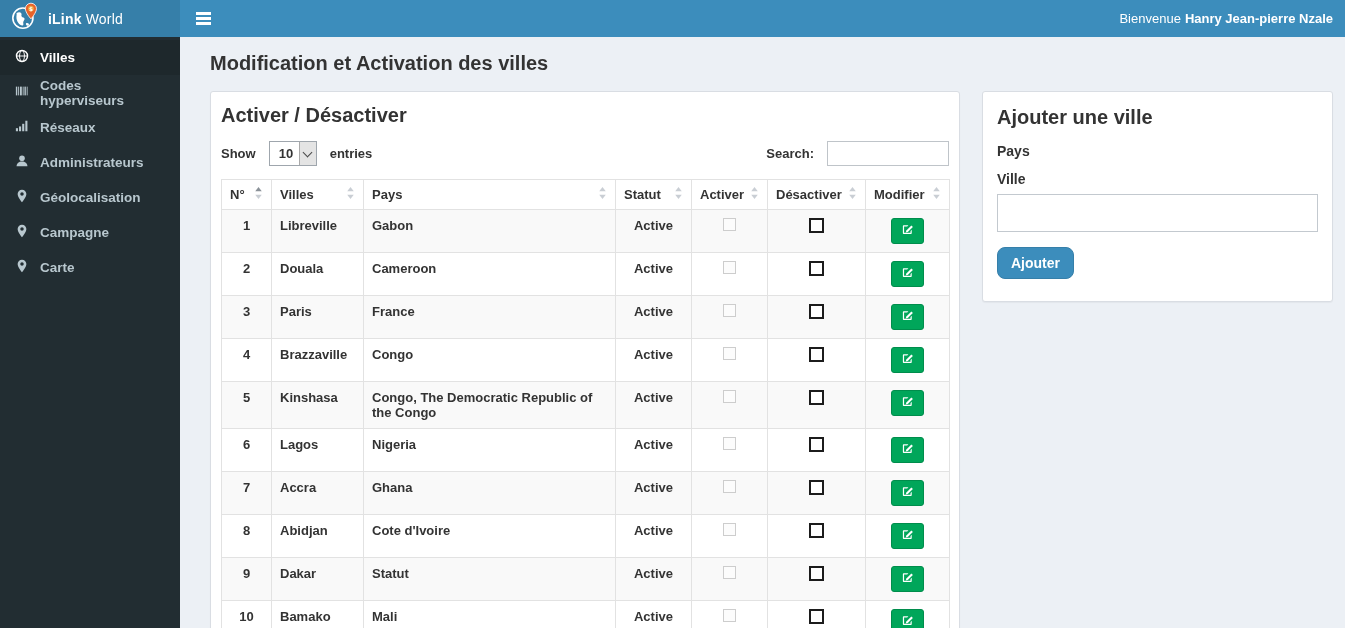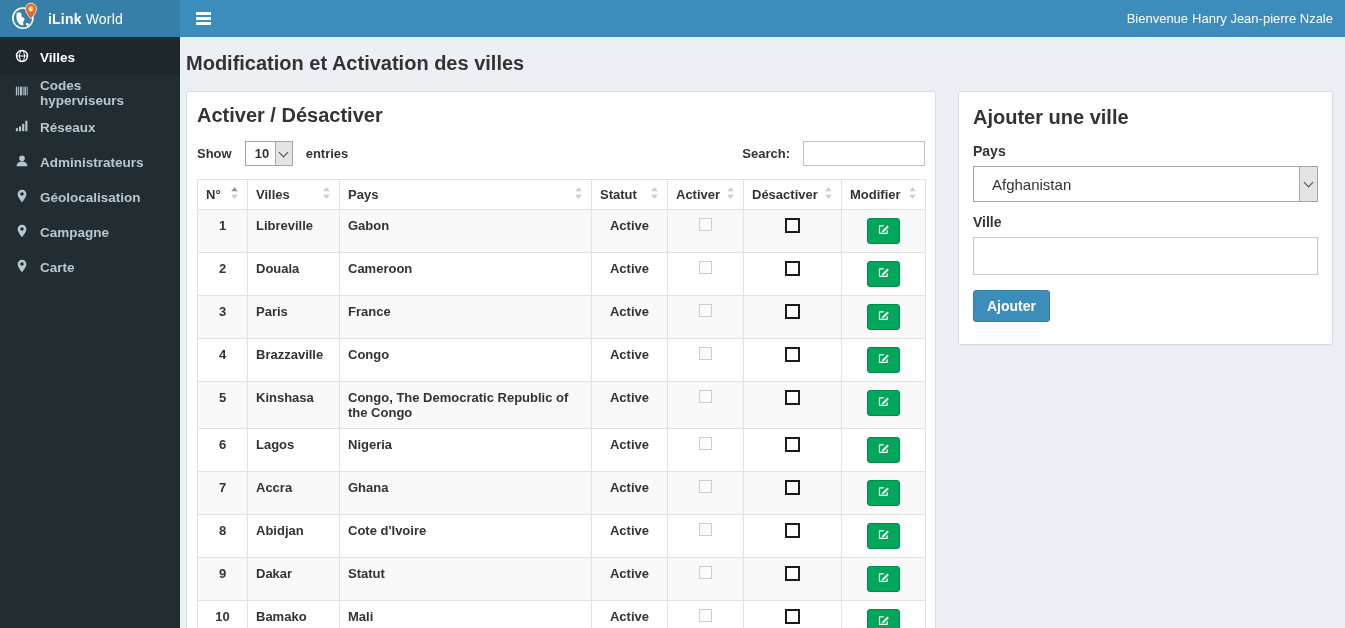--- a/index.html
+++ b/index.html
@@ -10,30 +10,30 @@
   
   .topbar { position:absolute; top:0; left:0; right:0; height:37px; display:flex; background:var(--header-bg); z-index:5; }
   .brand { width:180px; height:37px; background:var(--brand-bg); display:flex; align-items:center; padding-left:10px; gap:9px; cursor:pointer; }
   .brand-text { color:#fff; font-size:14px; letter-spacing:.2px; white-space:nowrap; }
   .brand-text b { font-weight:700; }
   .brand-text .light { font-weight:300; margin-left:4px; }
   .nav-rest { flex:1; display:flex; align-items:center; }
   .hamburger { width:46px; height:37px; display:flex; flex-direction:column; justify-content:center; align-items:center; gap:2.5px; cursor:pointer; }
   .hamburger .bar { width:15px; height:2.5px; background:#fff; }
   .welcome { margin-left:auto; margin-right:12px; color:#fff; font-size:13px; }
-  .welcome b { font-weight:400; margin-left:4px; }
+  .welcome b { font-weight:700; margin-left:4px; }
 
   
   .sidebar { position:absolute; top:37px; left:0; bottom:0; width:180px; background:var(--sidebar-bg); padding-top:3px; }
   .side-item { display:flex; align-items:center; gap:11px; height:35px; padding:0 15px; color:var(--sidebar-text); font-size:13.5px; font-weight:600; cursor:pointer; }
   .side-item.active { background:var(--sidebar-active-bg); color:#fff; }
   .side-item svg { flex:0 0 auto; }
 
   
-  .content { position:absolute; left:180px; top:37px; right:0; bottom:0; overflow:hidden; padding:15px 12px 0 6px; }
+  .content { position:absolute; left:180px; top:37px; right:0; bottom:0; overflow:hidden; padding:15px 12px 0 30px; }
   .page-title { font-size:20px; font-weight:600; color:var(--text); margin:0 0 16px 0; }
   .layout { display:flex; align-items:flex-start; gap:22px; }
   .panel { background:#fff; border:1px solid var(--panel-border); border-radius:3px; box-shadow:0 1px 1px rgba(0,0,0,.04); }
   .panel-main { width:750px; padding:10px; }
   .panel-add { width:416px; padding:12px 14px 22px 14px; }
   .panel-title { font-size:20px; font-weight:700; color:var(--text); margin:2px 0 14px 0; }
 
   
   .dt-top { display:flex; justify-content:space-between; align-items:center; margin-bottom:13px; font-size:13px; font-weight:600; }
   .show-group, .search-group { display:flex; align-items:center; gap:13px; }
@@ -61,21 +61,21 @@
   input.cb-enabled { width:15px; height:15px; border:2px solid #1c1c1c; background:#fff; }
 
   .btn-edit { width:33px; height:26px; background:var(--green); border:1px solid var(--green-border); border-radius:3px; display:inline-flex; align-items:center; justify-content:center; cursor:pointer; }
 
   
   .form-label { font-size:14px; font-weight:700; margin:12px 0 7px 0; }
   .pays-sel { width:100%; }
   .pays-sel select { width:100%; height:36px; font-size:15px; padding:0 30px 0 18px; border:1px solid #9fa6ad; }
   .pays-sel .sel-arrow { width:18px; }
   input.ville-input { width:100%; height:38px; border:1px solid #c3c9cf; padding:0 10px; font-size:15px; font-family:"Liberation Sans",sans-serif; }
-  .btn-ajouter { margin-top:15px; background:var(--blue); color:#fff; border:1px solid var(--brand-bg); border-radius:3px; padding:7px 13px; font-size:14px; font-weight:700; cursor:pointer; font-family:"Liberation Sans",sans-serif; }
+  .btn-ajouter { margin-top:15px; background:var(--blue); color:#fff; border:1px solid var(--brand-bg); border-radius:8px; padding:7px 13px; font-size:14px; font-weight:700; cursor:pointer; font-family:"Liberation Sans",sans-serif; }
 </style>
 </head>
 <body>
 
 <div class="screen">
 
   <header class="topbar">
     <div class="brand">
       <span>
         <svg width="29" height="29" viewBox="0 0 36 36">
@@ -414,26 +414,20 @@
                   </button></td>
             </tr>
           </tbody>
         </table>
 
       </section>
 
       <section class="panel panel-add">
         <h2 class="panel-title">Ajouter une ville</h2>
         <div class="form-label">Pays</div>
-        <span class="sel-wrap pays-sel">
-          <select>
-            <option>Afghanistan</option>
-          </select>
-          <span class="sel-arrow"></span>
-        </span>
         <div class="form-label">Ville</div>
         <input type="text" class="ville-input" value="" style="">
         <div>
           <button class="btn-ajouter">Ajouter</button>
         </div>
       </section>
     </div>
   </main>
 
 </div>

